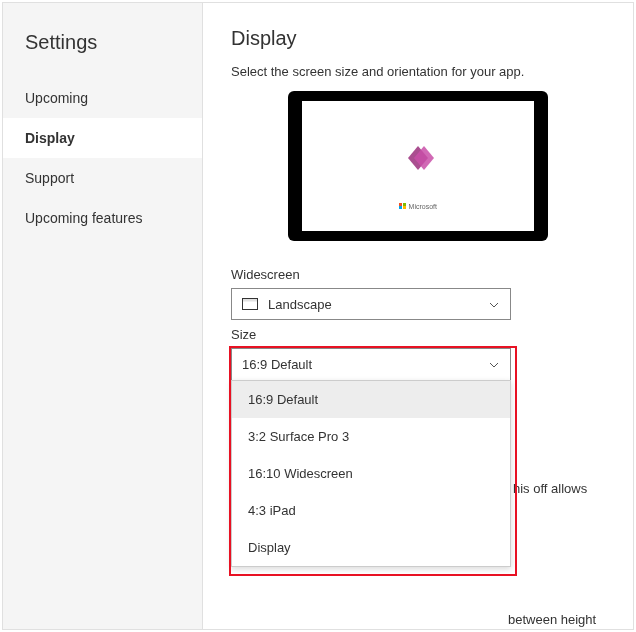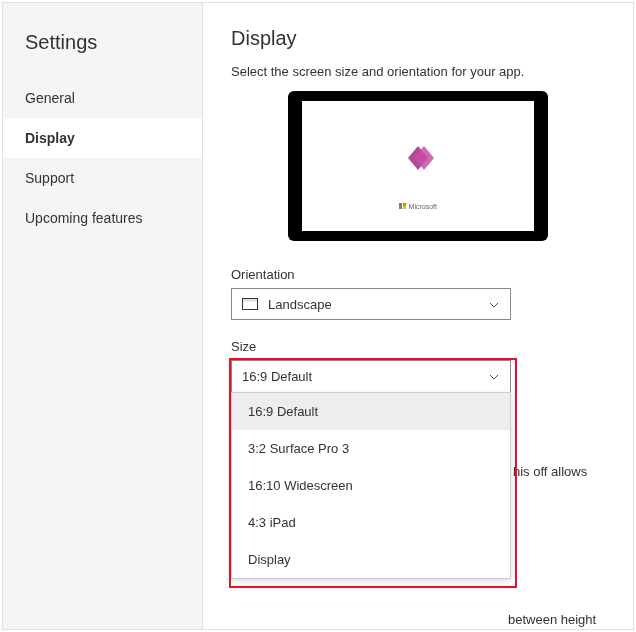--- a/index.html
+++ b/index.html
@@ -103,21 +103,21 @@
     height: 32px;
     border: 1px solid #888;
     display: flex;
     align-items: center;
     padding: 0 10px;
     font-size: 13px;
     color: #333;
     background: #fff;
     cursor: pointer;
     position: relative;
-    margin-bottom: 19px;
+    margin-bottom: 7px;
   }
   .select-box .chevron {
     position: absolute;
     right: 10px;
     top: 10px;
   }
   .orientation-icon {
     margin-right: 10px;
     display: inline-flex;
   }
@@ -161,21 +161,21 @@
     white-space: nowrap;
   }
 </style>
 </head>
 <body>
 
 <div class="app">
 
   <div class="sidebar">
     <div class="sidebar-title">Settings</div>
-    <div class="nav-item">General</div>
+    <div class="nav-item">Upcoming</div>
     <div class="nav-item active">Display</div>
     <div class="nav-item">Support</div>
     <div class="nav-item">Upcoming features</div>
   </div>
 
   <div class="main">
     <div class="page-title">Display</div>
     <div class="subtitle">Select the screen size and orientation for your app.</div>
 
     <div class="device-preview">
@@ -191,21 +191,21 @@
               <span></span>
               <span></span>
               <span></span>
               <span></span>
             </span>
           <span>Microsoft</span>
         </div>
       </div>
     </div>
 
-    <div class="field-label">Orientation</div>
+    <div class="field-label">Widescreen</div>
     <div class="select-box">
       <span class="orientation-icon">
         <svg width="16" height="12" viewBox="0 0 16 12">
             <rect x="0.5" y="0.5" width="15" height="11" fill="none" stroke="#333" stroke-width="1"></rect>
             <rect x="0.5" y="0.5" width="15" height="3" fill="#333" opacity="0.15"></rect>
           </svg>
       </span>
       <span>Landscape</span>
       <span class="chevron">
         <svg width="12" height="12" viewBox="0 0 12 12">
@@ -230,17 +230,17 @@
 
       <div class="dropdown-panel">
         <div class="dropdown-option selected">16:9 Default</div>
         <div class="dropdown-option">3:2 Surface Pro 3</div>
         <div class="dropdown-option">16:10 Widescreen</div>
         <div class="dropdown-option">4:3 iPad</div>
         <div class="dropdown-option">Display</div>
       </div>
     </div>
 
-    <span class="bg-text" style="left:310px; top:461px;">his off allows</span>
+    <span class="bg-text" style="left:310px; top:478px;">his off allows</span>
     <span class="bg-text" style="left:305px; top:609px;text-align:center;">between height</span>
 
   </div>
 </div>
 
 </body></html>

